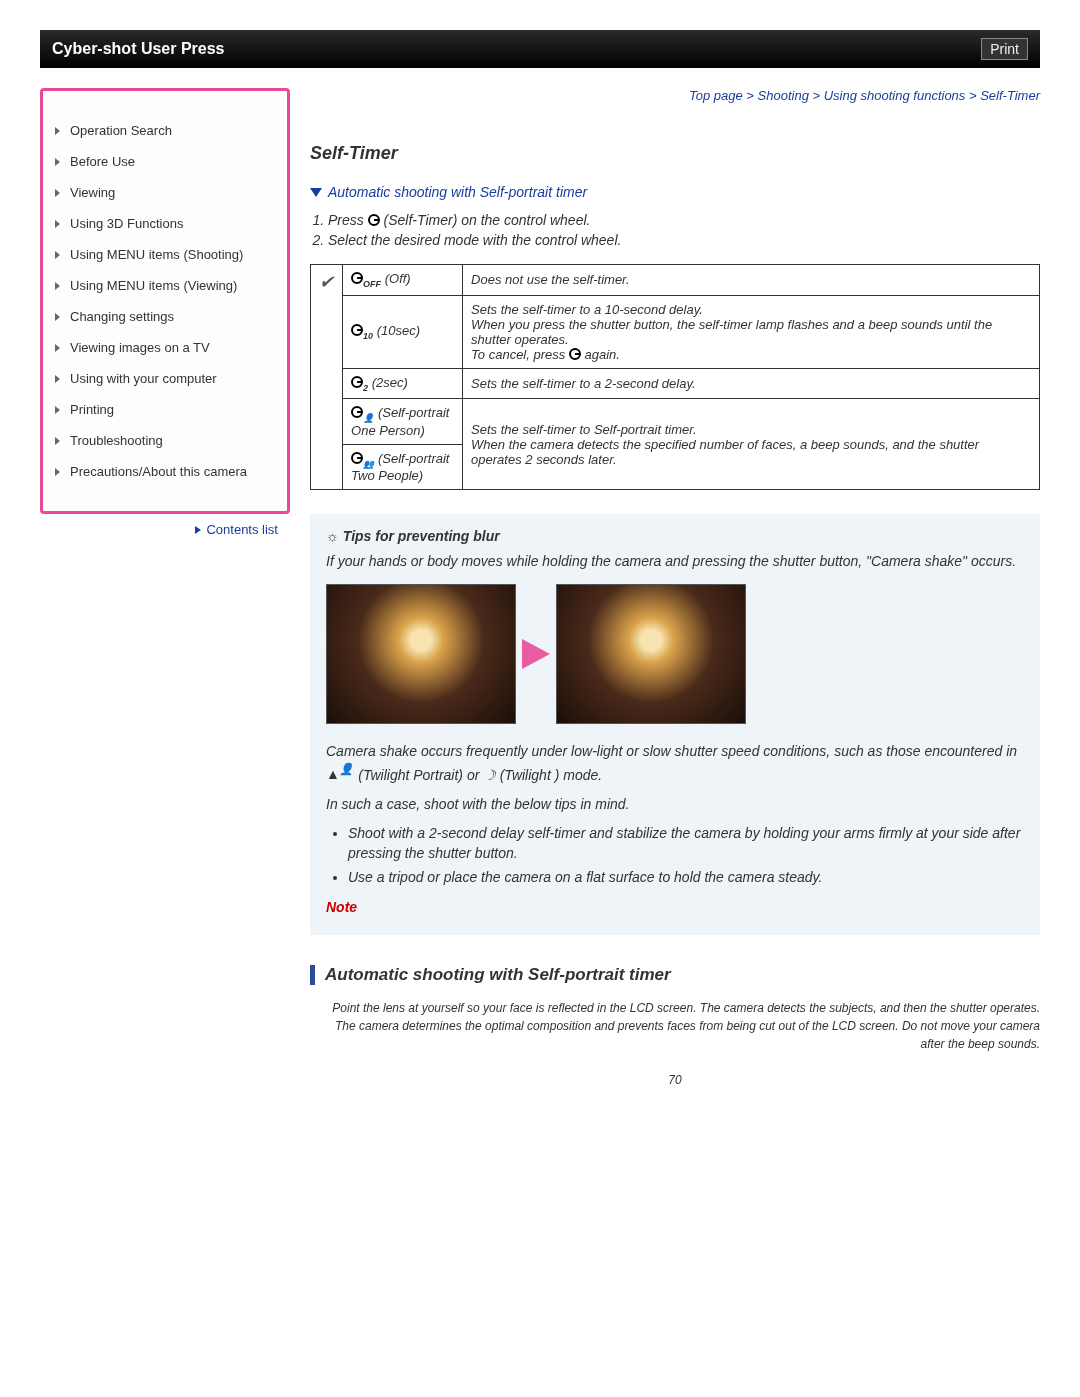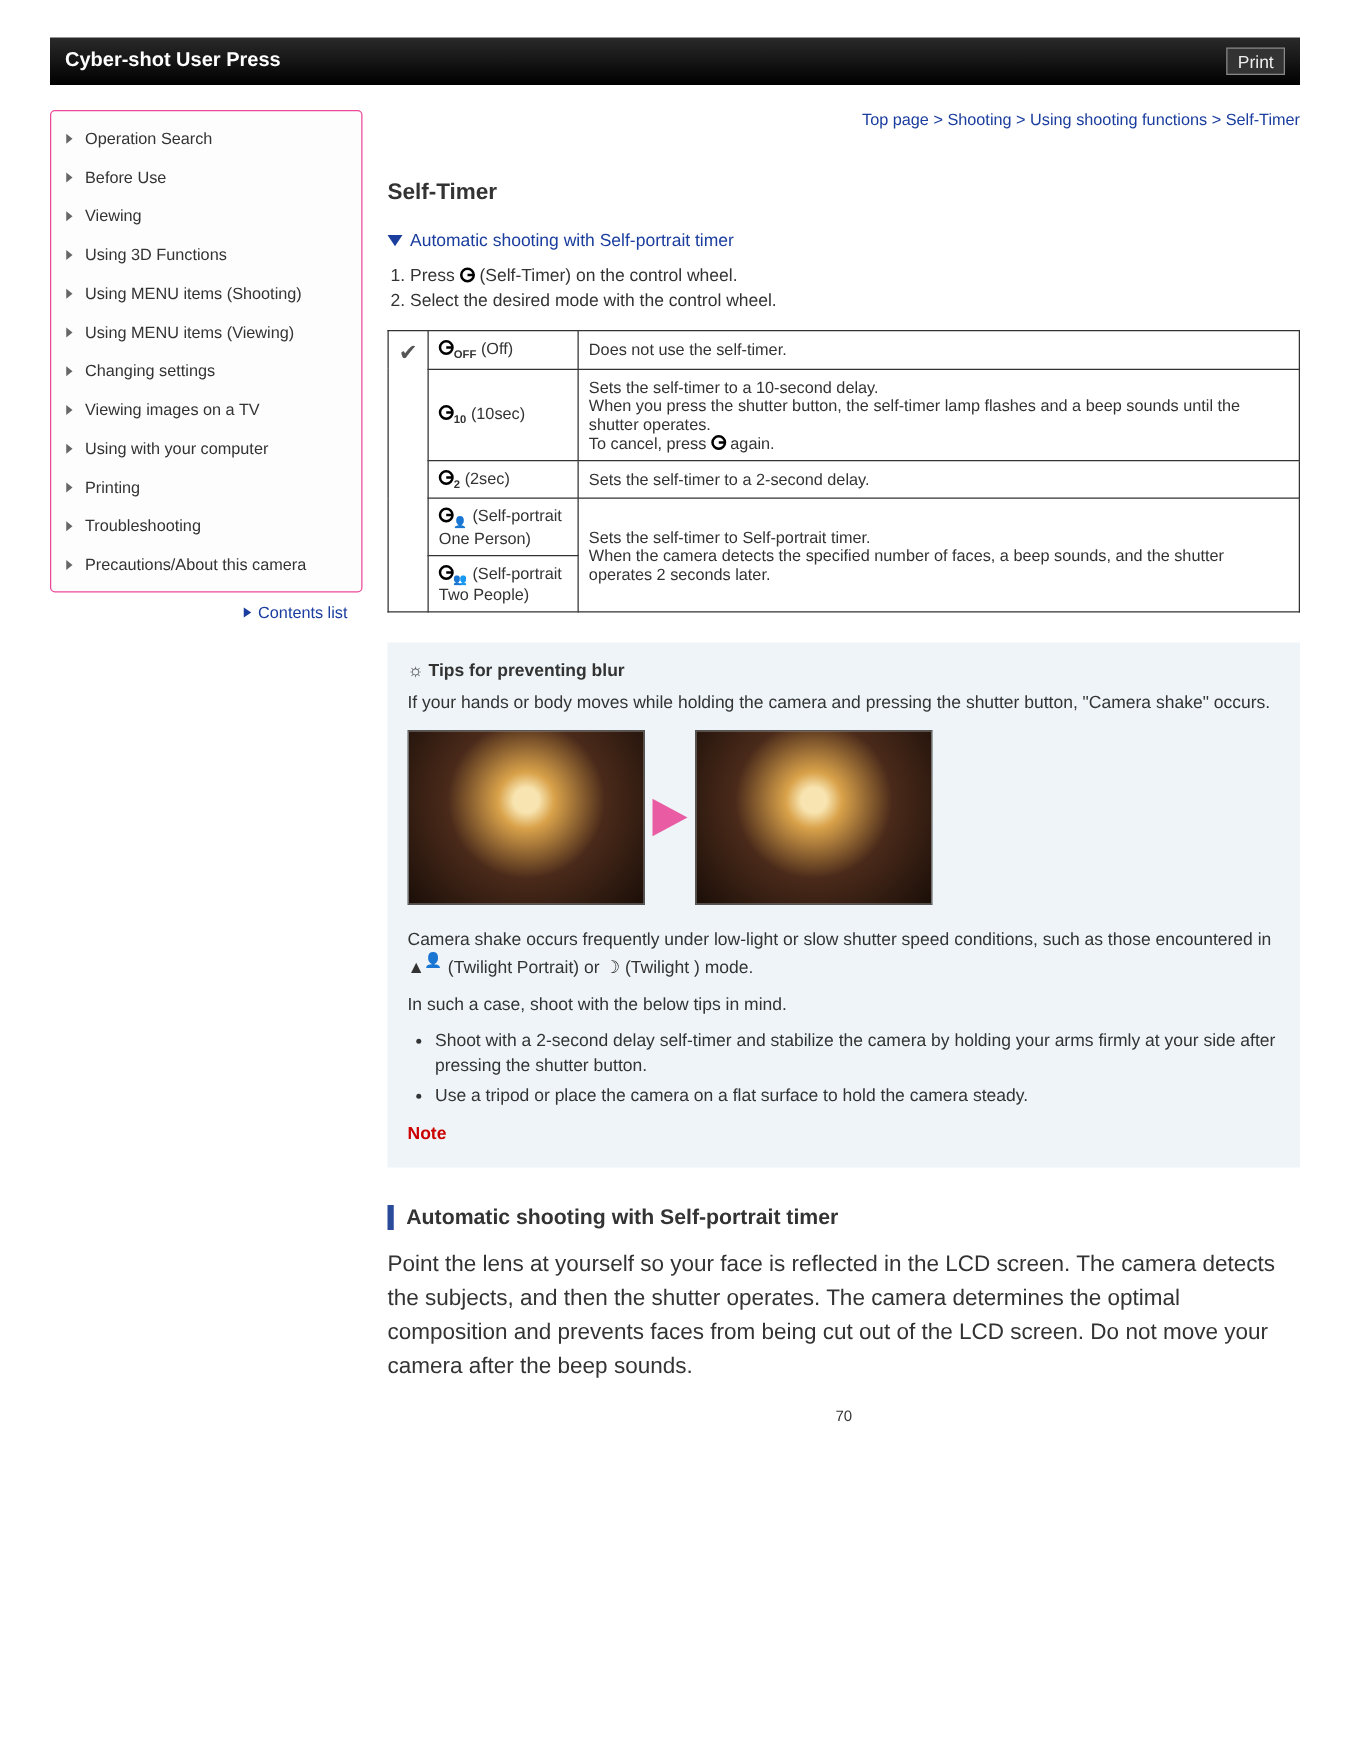--- a/index.html
+++ b/index.html
@@ -2,27 +2,27 @@
 <html><head>
 <meta charset="utf-8">
 <style>
 * { margin: 0; padding: 0; box-sizing: border-box; }
 body { font-family: Arial, Helvetica, sans-serif; font-size: 14px; color: #333; width: 1080px; background: #fff; }
 .page { padding: 30px 40px 30px 40px; }
 .header-bar { background: linear-gradient(#2a2a2a, #000); display: flex; justify-content: space-between; align-items: center; padding: 8px 12px; color: #fff; }
 .header-title { font-weight: bold; font-size: 16px; }
 .print-btn { border: 1px solid #888; background: #333; color: #eee; padding: 2px 8px; font-size: 14px; cursor: pointer; }
 .content-area { display: flex; gap: 20px; margin-top: 20px; }
-.sidebar { width: 250px; flex-shrink: 0; border: 1px solid #ec4899; border-radius: 4px; background: #fdfdfd; padding: 6px 0; }
+.sidebar { width: 250px; flex-shrink: 0; border: 3px solid #ec4899; border-radius: 4px; background: #fdfdfd; padding: 24px 0; }
 .sidebar-item { display: flex; align-items: center; padding: 8px 12px; font-size: 13px; color: #333; cursor: pointer; }
 .sidebar-item.active { background: #d6f0f5; }
 .sidebar-item .arrow { width: 0; height: 0; border-top: 4px solid transparent; border-bottom: 4px solid transparent; border-left: 5px solid #666; margin-right: 10px; }
 .contents-list { display: flex; align-items: center; justify-content: flex-end; padding: 8px 12px; font-size: 13px; color: #1a3d9e; }
 .contents-list .arrow-right { width: 0; height: 0; border-top: 4px solid transparent; border-bottom: 4px solid transparent; border-left: 6px solid #1a3d9e; margin-right: 5px; }
-.main { flex: 1; }
+.main { flex: 1; font-style: italic; }
 .breadcrumb { text-align: right; color: #1a3d9e; font-size: 13px; margin-bottom: 40px; }
 .page-heading { font-weight: bold; font-size: 18px; margin-bottom: 20px; }
 .anchor-link { display: flex; align-items: center; color: #1a3d9e; font-size: 14px; margin-bottom: 12px; }
 .anchor-link .down-tri { width: 0; height: 0; border-left: 6px solid transparent; border-right: 6px solid transparent; border-top: 9px solid #1a3d9e; margin-right: 6px; }
 .steps { margin: 0 0 16px 18px; }
 .steps li { margin-bottom: 4px; font-size: 14px; }
 .timer-icon { border: 2px solid #000; border-radius: 50%; width: 12px; height: 12px; display: inline-block; position: relative; top: 1px; }
 .timer-icon::after { content: ''; position: absolute; width: 5px; height: 2px; background: #000; top: 3px; left: 4px; }
 table.modes { border-collapse: collapse; width: 100%; margin-bottom: 24px; }
 table.modes td { border: 1px solid #333; padding: 6px 8px; font-size: 13px; vertical-align: middle; }
@@ -34,21 +34,21 @@
 .bulb-icon::before { content: '☼'; margin-right: 4px; }
 .tips-box p { font-size: 14px; margin-bottom: 10px; line-height: 1.4; }
 .image-compare { display: flex; align-items: center; gap: 6px; margin: 12px 0 18px 0; }
 .sample-img { width: 190px; height: 140px; background: radial-gradient(circle at 50% 40%, #f8e4b0 8%, #d9a24a 18%, #4a2a1a 50%, #1a0e08 100%); border: 1px solid #555; }
 .pink-arrow { width: 0; height: 0; border-top: 15px solid transparent; border-bottom: 15px solid transparent; border-left: 28px solid #e95ca3; }
 .tips-box ul { margin-left: 22px; margin-bottom: 12px; }
 .tips-box ul li { font-size: 14px; margin-bottom: 4px; list-style: disc; line-height: 1.4; }
 .note-label { color: #cc0000; font-weight: bold; font-size: 14px; margin-bottom: 6px; }
 .link-inline { color: #1a3d9e; }
 .section-head { font-weight: bold; font-size: 17px; border-left: 5px solid #2a4a9a; padding-left: 10px; margin: 10px 0 14px 0; }
-.section-p { font-size: 18px; line-height: 1.5; }
+.section-p { font-size: 12px; line-height: 1.5; text-align: right; }
 .page-num { text-align: center; font-size: 12px; margin-top: 20px; }
 .sub-icon { font-size: 9px; font-weight: bold; vertical-align: sub; }
 </style>
 </head>
 <body>
 
 <div class="page">
   <div class="header-bar">
     <span class="header-title">Cyber-shot User Press</span>
     <button class="print-btn">Print</button>

